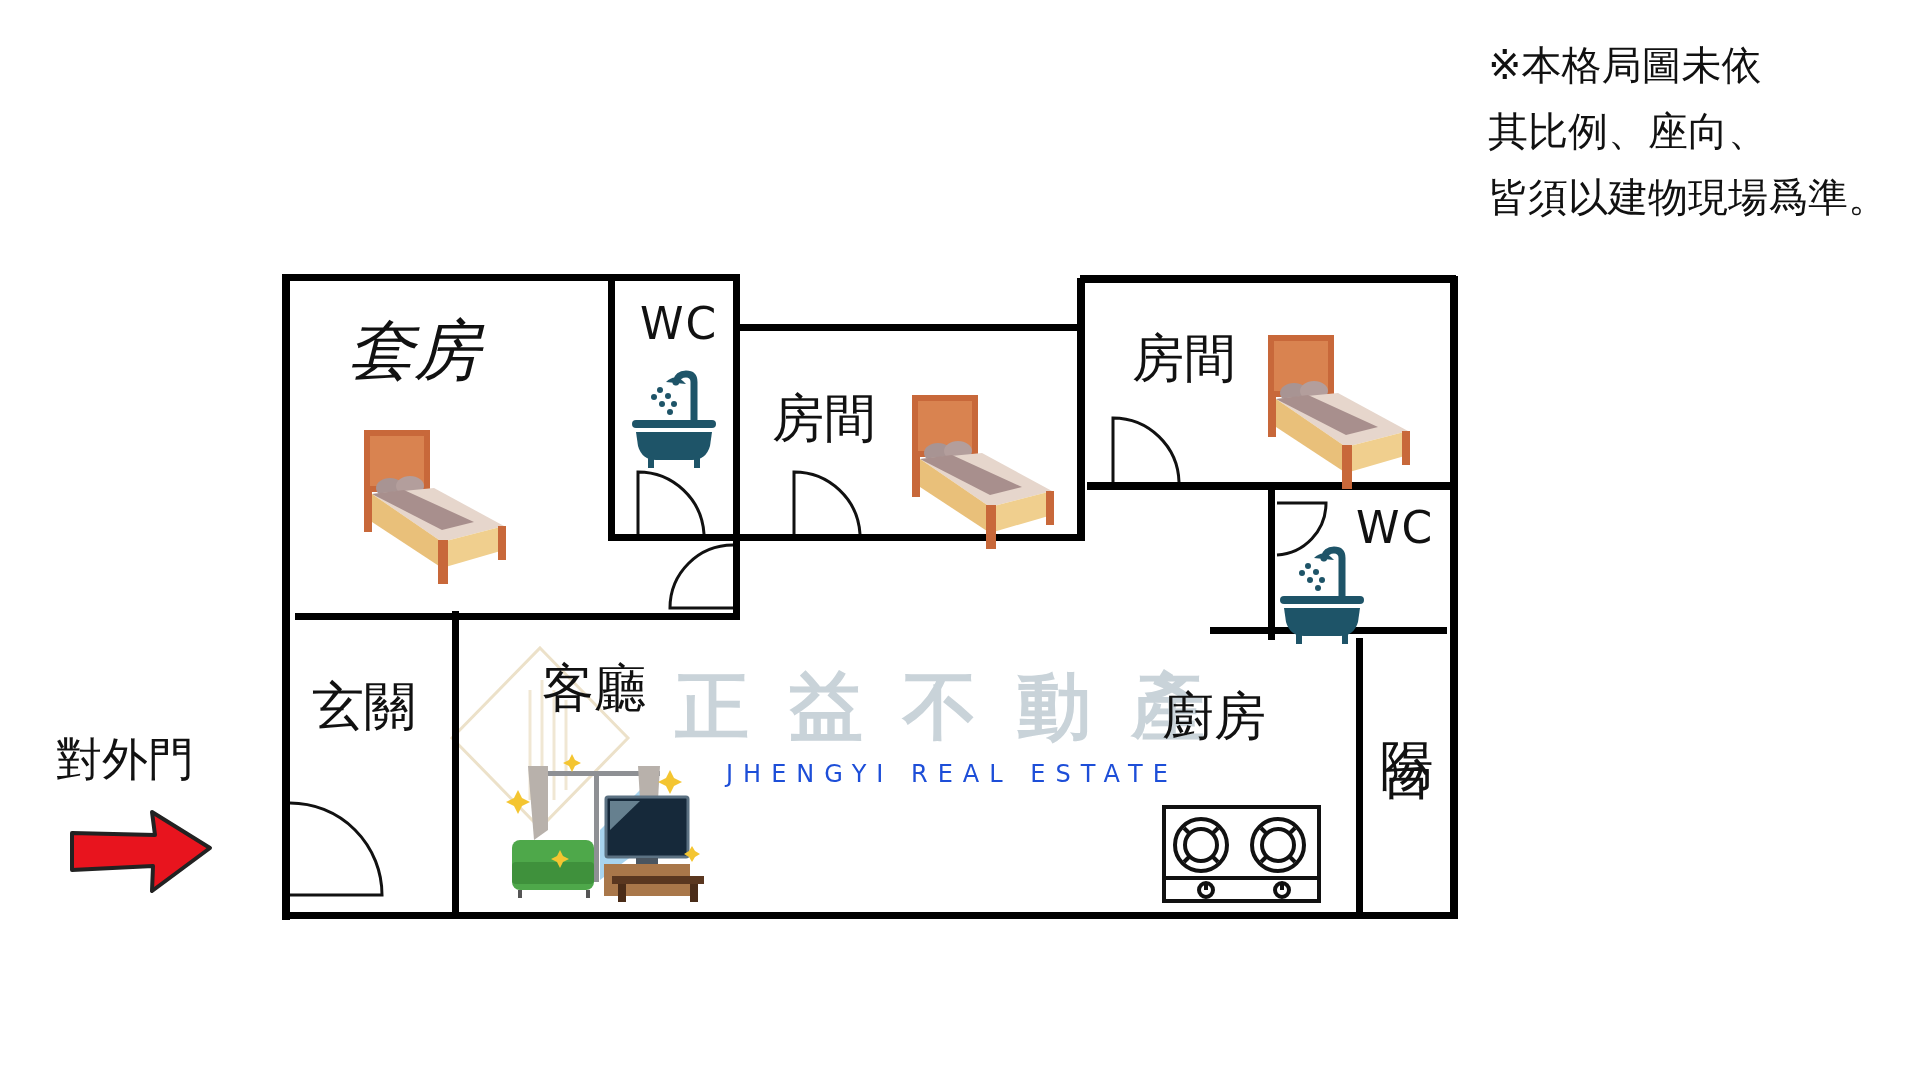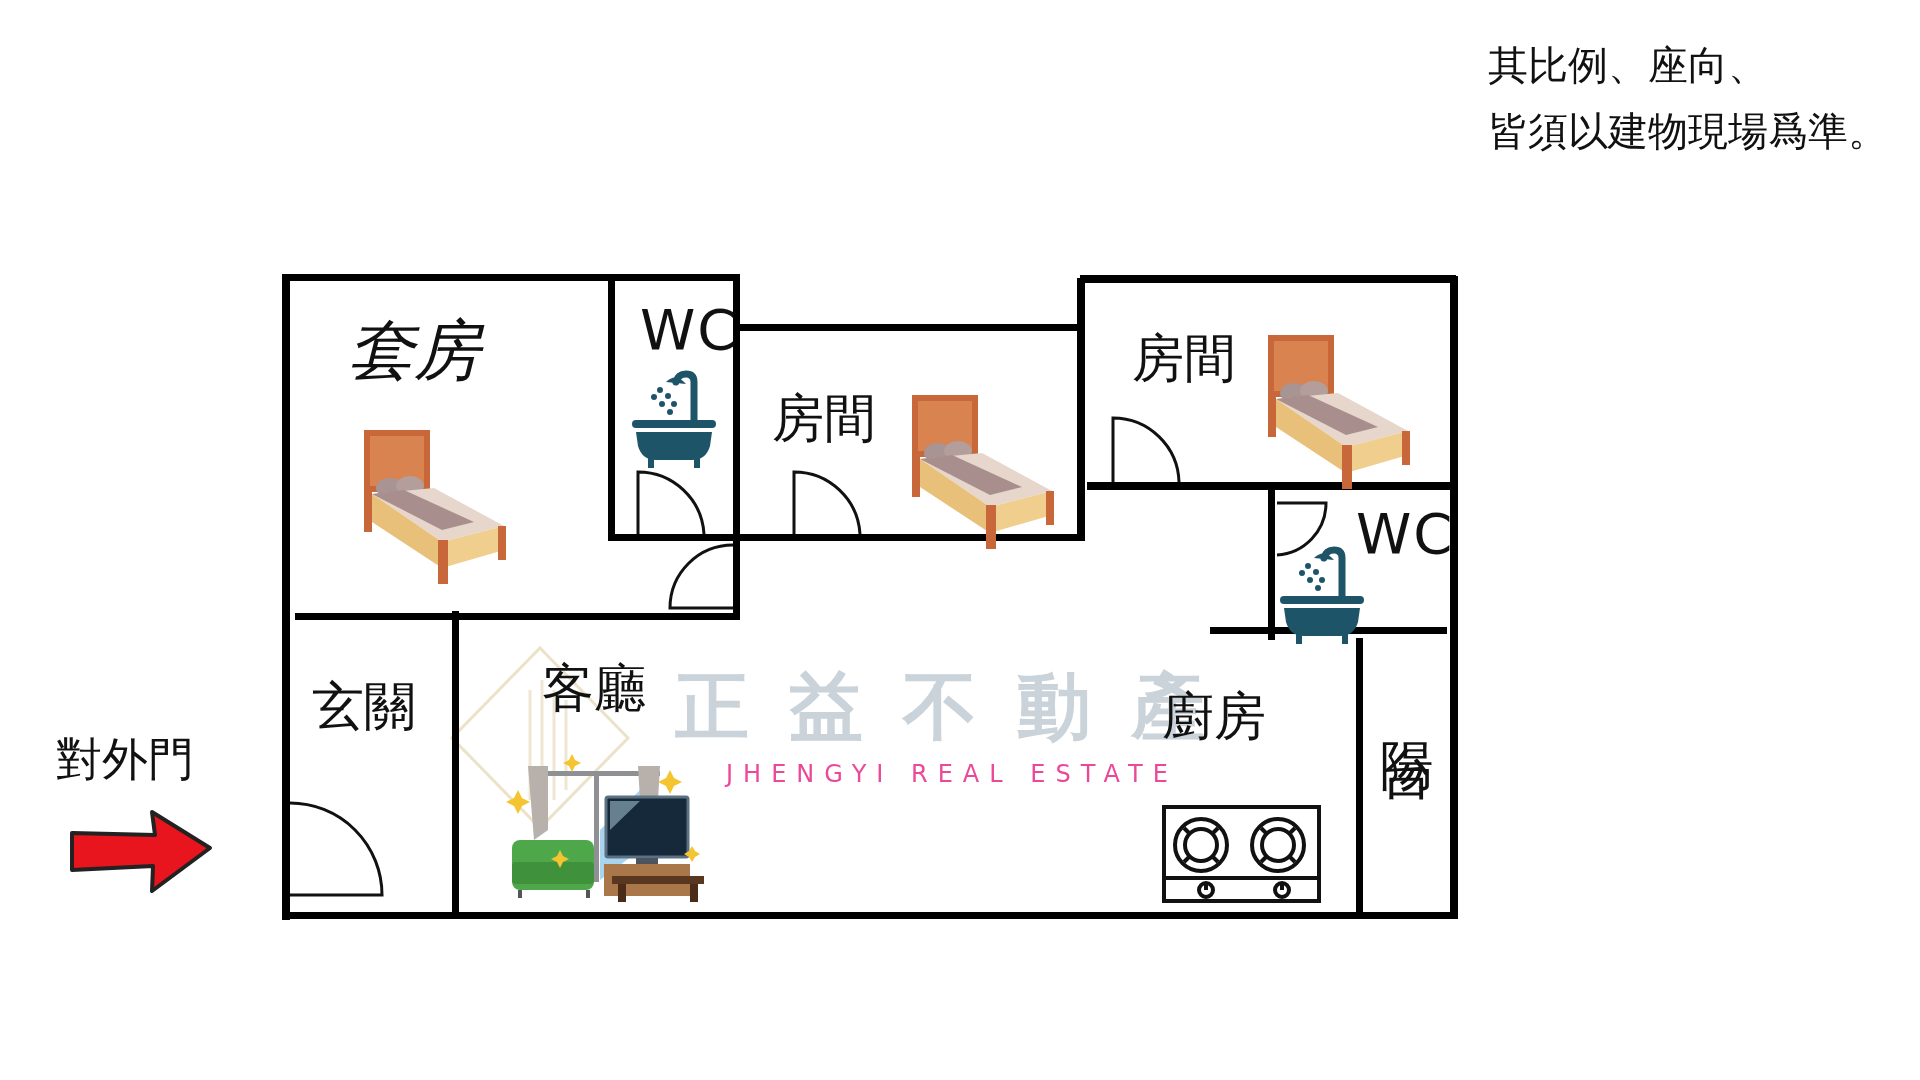--- a/index.html
+++ b/index.html
@@ -2,26 +2,26 @@
 <html><head>
 <meta charset="utf-8">
 <style>
   html, body { margin:0; padding:0; background:#ffffff; }
   body { width:1920px; height:1080px; position:relative; overflow:hidden;
          font-family:"DejaVu Sans","Liberation Sans",sans-serif; }
   #plan { position:absolute; left:0; top:0; }
   .lbl { position:absolute; color:#111; white-space:nowrap; line-height:1; font-family:"DejaVu Sans","Liberation Sans",sans-serif; }
   .big { font-size:66px;font-style:italic; }
   .mid { font-size:52px; }
-  .wc  { font-size:56px; letter-spacing:2px;text-align:center; }
+  .wc  { font-size:44px; letter-spacing:2px;text-align:center; }
   .vertical { writing-mode:vertical-rl; font-size:54px; letter-spacing:4px; }
   .note { position:absolute; left:1488px; top:32px; font-size:40px; line-height:66px; color:#111; font-family:"DejaVu Sans","Liberation Sans",sans-serif; }
   .note div { white-space:nowrap; }
   .wm-cn { position:absolute; left:668px; top:658px; font-size:74px; color:#c9d3d9; letter-spacing:40px; font-family:"DejaVu Serif","Liberation Serif",serif; font-weight:bold; white-space:nowrap;margin-left:7px; }
-  .wm-en { position:absolute; left:726px; top:760px; font-size:24px; color:#ec4899; letter-spacing:10px; white-space:nowrap; font-family:"DejaVu Sans","Liberation Sans",sans-serif; }
+  .wm-en { position:absolute; left:726px; top:760px; font-size:24px; color:#1d4ed8; letter-spacing:10px; white-space:nowrap; font-family:"DejaVu Sans","Liberation Sans",sans-serif; }
 </style>
 </head>
 <body>
 
 <svg id="plan" width="1920" height="1080" viewBox="0 0 1920 1080">
   <defs>
     <g id="bed">
 
       <rect x="0" y="0" width="66" height="62" fill="#c8683a"></rect>
       <rect x="6" y="6" width="54" height="50" fill="#d98350"></rect>
@@ -188,15 +188,16 @@
 <div class="lbl mid" style="left:1132px; top:332px;">房間</div>
 <div class="lbl wc" style="left:1356px; top:506px;">WC</div>
 <div class="lbl mid" style="left:312px; top:660px;margin-top:20px;">玄關</div>
 <div class="lbl mid" style="left:542px; top:662px;">客廳</div>
 <div class="lbl mid" style="left:1162px; top:690px;">廚房</div>
 <div class="lbl vertical" style="left:1380px; top:700px;">陽台</div>
 
 <div class="lbl" style="left:56px; top:736px; font-size:46px;">對外門</div>
 
 <div class="note">
+  <div>※本格局圖未依</div>
   <div>其比例、座向、</div>
   <div>皆須以建物現場爲準。</div>
 </div>
 
 </body></html>

